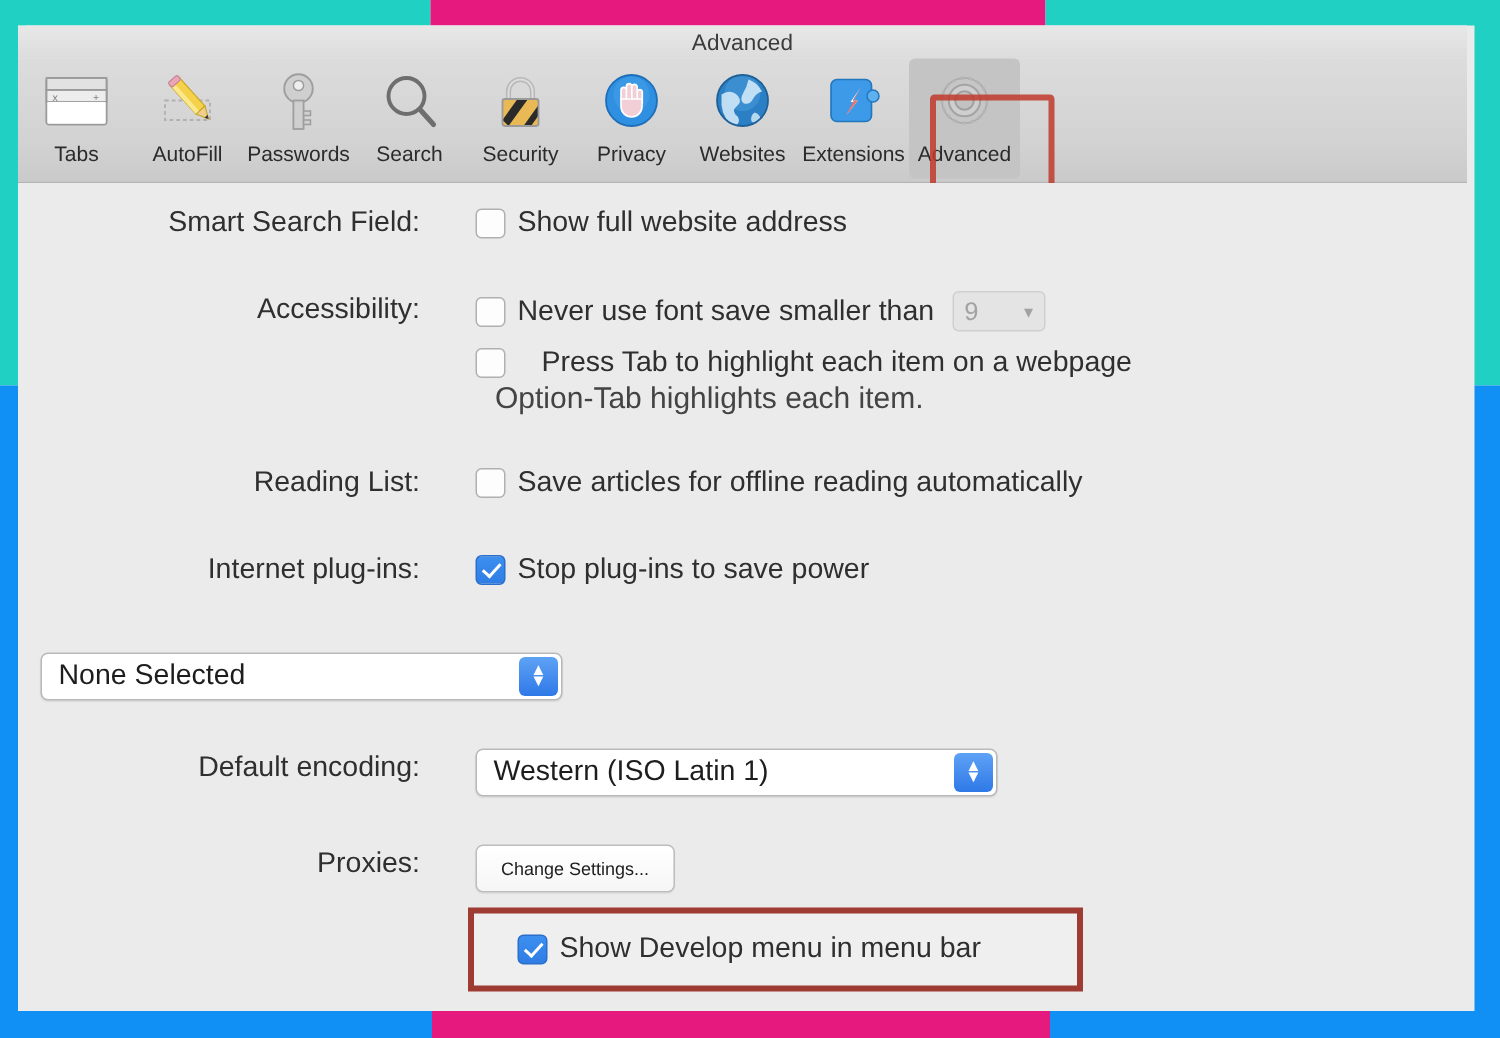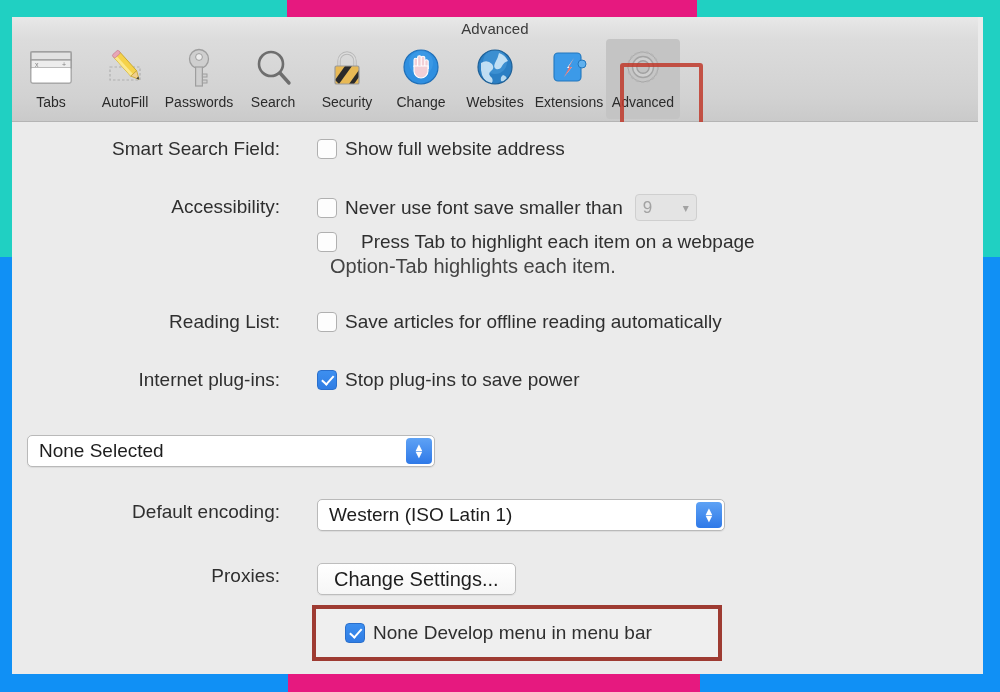--- a/index.html
+++ b/index.html
@@ -159,21 +159,21 @@
     padding: 0 7px;
     color: #a2a2a2;
     font-size: 17px;
     font-family: "Liberation Sans", sans-serif;
   }
   .mini-chev { font-size: 12px; color: #a2a2a2; line-height: 1; }
 
   
   .popup {
     position: relative;
-    width: 408px; height: 32px;
+    width: 348px; height: 32px;
     background: #ffffff;
     border: 1px solid #b9b9b9;
     border-radius: 5px;
     display: flex; align-items: center;
     padding-left: 11px;
     font-size: 19px; color: #1d1d1d;
     font-family: "Liberation Sans", sans-serif;
     box-shadow: 0 1px 1px rgba(0,0,0,.07);
   }
   .popup-arrows {
@@ -189,21 +189,21 @@
   }
 
   
   .pushbtn {
     height: 32px;
     padding: 0 16px;
     background: linear-gradient(to bottom, #ffffff, #f6f6f6);
     border: 1px solid #bdbdbd;
     border-radius: 5px;
     display: inline-flex; align-items: center;
-    font-size: 20px; color: #1d1d1d;
+    font-size: 12px; color: #1d1d1d;
     font-family: "Liberation Sans", sans-serif;
     box-shadow: 0 1px 1px rgba(0,0,0,.06);
     cursor: default;
   }
   .spacer-md { height: 32px; }
   .spacer-lg { height: 42px; }
 
   
   #develop-wrap {
     position: relative;
@@ -318,21 +318,21 @@
             <circle cx="22" cy="20" r="17" fill="#2f8fe0"></circle>
             <circle cx="22" cy="20" r="17" fill="none" stroke="#1f6fb8" stroke-width="1.2"></circle>
             <circle cx="22" cy="16" r="12" fill="#4aa3ea" opacity=".45"></circle>
             <path d="M15 20 v-7 a1.8 1.8 0 0 1 3.6 0 v6
                      M18.6 19 v-8.5 a1.8 1.8 0 0 1 3.6 0 v8
                      M22.2 19 v-8 a1.8 1.8 0 0 1 3.6 0 v8
                      M25.8 20 v-6 a1.8 1.8 0 0 1 3.4 0 v8" fill="#f2cfd6" stroke="#ffffff" stroke-width="1.1"></path>
             <path d="M15 19 h14 v5 a7 7 0 0 1 -14 0 z" fill="#f2cfd6" stroke="#ffffff" stroke-width="1.1"></path>
           </svg>
         </span>
-        <span class="tb-label">Change</span>
+        <span class="tb-label">Privacy</span>
       </div>
 
       <div class="tb-item">
         <span class="tb-icon">
           <svg width="44" height="42" viewBox="0 0 44 42">
             <circle cx="22" cy="20" r="17" fill="#2b7fc4"></circle>
             <circle cx="22" cy="15" r="12" fill="#4c9fdd" opacity=".5"></circle>
             <path d="M8 16 q6 -4 11 1 q3 4 -1 7 q-4 3 1 7 q2 4 -2 6 q-8 -4 -9 -14 z" fill="#cfe8f7" opacity=".9"></path>
             <path d="M26 6 q6 2 9 8 q-4 1 -6 5 q-2 4 -6 3 q-3 -2 -1 -6 q3 -5 4 -10 z" fill="#cfe8f7" opacity=".9"></path>
             <path d="M30 28 q4 1 4 5 q-3 3 -6 1 q-1 -4 2 -6 z" fill="#cfe8f7" opacity=".85"></path>
@@ -457,19 +457,19 @@
       <div class="row">
         <div class="row-label">Proxies:</div>
         <div class="row-ctl">
           <span class="pushbtn">Change Settings...</span>
         </div>
       </div>
 
       <div id="develop-wrap">
         <div class="row-ctl">
           <span class="cb checked"></span>
-          <span class="cb-text">None Develop menu in menu bar</span>
+          <span class="cb-text">Show Develop menu in menu bar</span>
         </div>
       </div>
 
     </div>
   </div>
 </div>
 
 </body></html>

